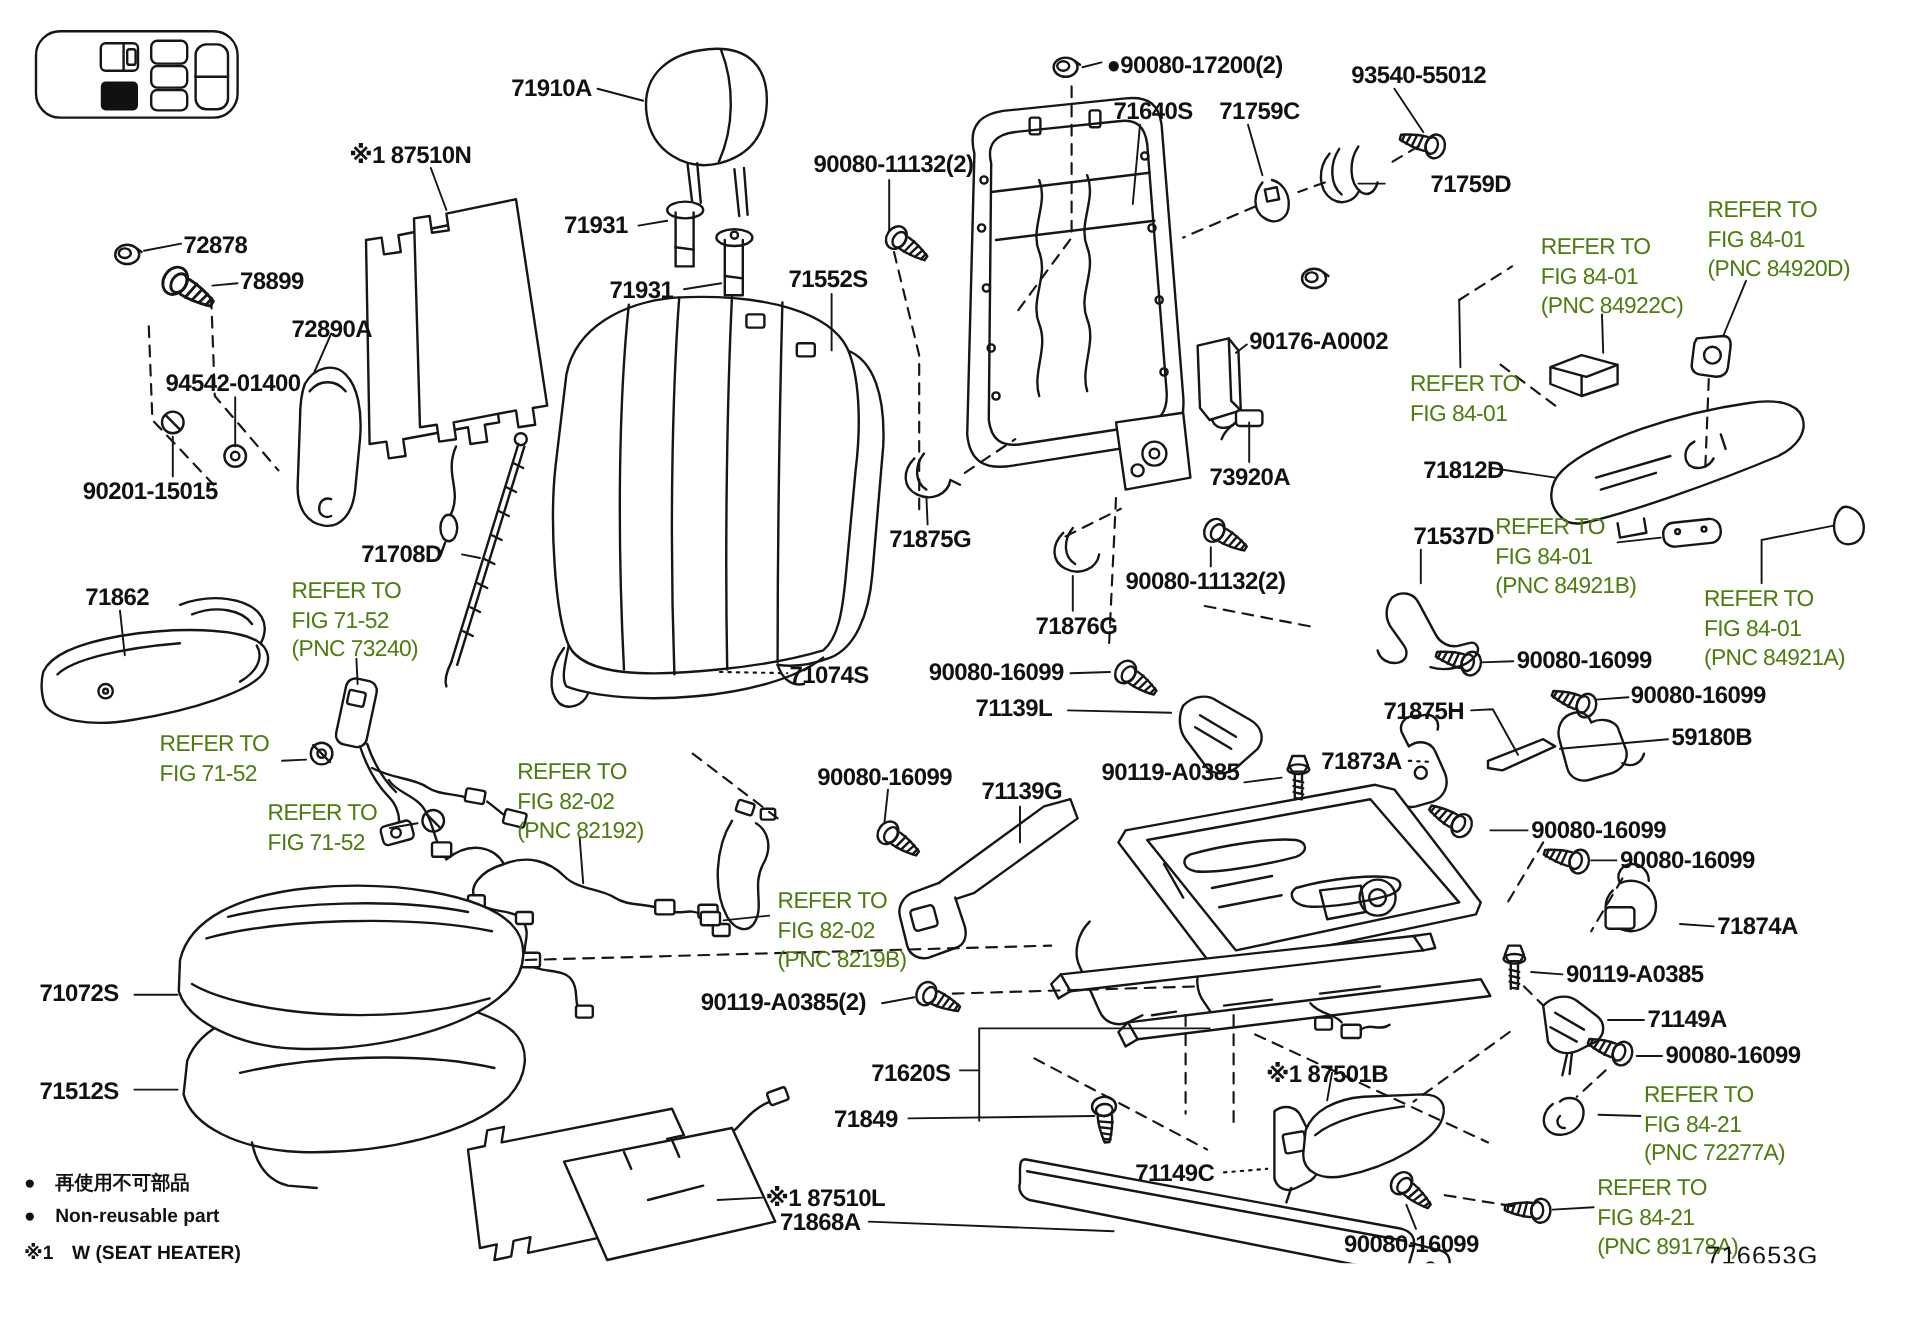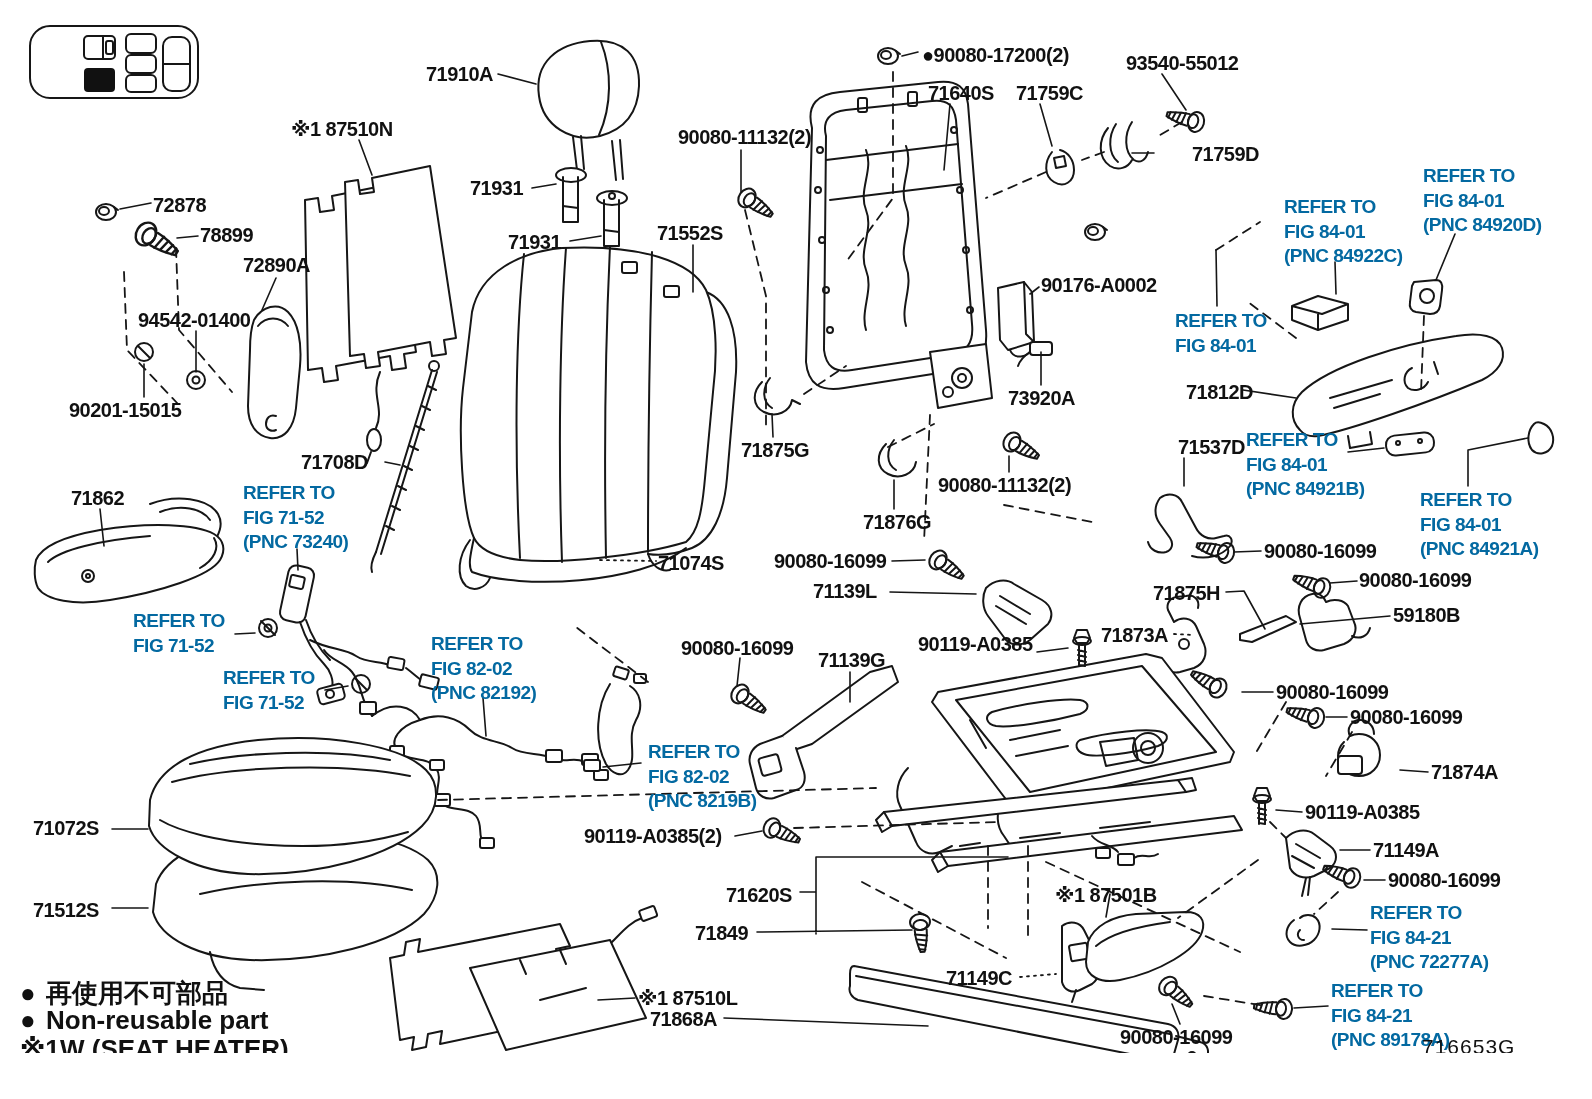--- a/index.html
+++ b/index.html
@@ -6,22 +6,22 @@
   body{font-family:"Liberation Sans","DejaVu Sans",sans-serif;}
   .stage{position:relative;width:1592px;height:1053px;background:#fff;overflow:hidden;}
   .stage svg{position:absolute;left:0;top:0;}
   svg *{fill:none;stroke:#161616;stroke-width:2;stroke-linecap:round;stroke-linejoin:round;}
   svg .fw{fill:#ffffff;}
   svg .fb{fill:#111111;stroke:none;}
   svg .thin{stroke-width:1.6;}
   svg .dash{stroke-width:1.8;stroke-dasharray:9 7;}
   svg .dot{stroke-width:1.8;stroke-dasharray:2 5;}
   .lbl{position:absolute;font-size:20px;font-weight:700;color:#111;white-space:nowrap;letter-spacing:-0.5px;}
-  .ref{position:absolute;font-size:19px;font-weight:700;color:#0369a1;white-space:pre-line;line-height:1.3;letter-spacing:-0.5px;}
-  .legend{position:absolute;left:20px;top:976px;font-size:26px;font-weight:700;color:#111;}
+  .ref{position:absolute;font-size:19px;font-weight:400;color:#4d7c0f;white-space:pre-line;line-height:1.3;letter-spacing:-0.5px;}
+  .legend{position:absolute;left:20px;top:976px;font-size:16px;font-weight:700;color:#111;}
   .legend .row{height:29px;}
   .legend .b{display:inline-block;width:26px;}
   .footer{position:absolute;font-size:21px;font-weight:400;color:#111;letter-spacing:1px;}
 </style>
 </head>
 <body>
 
 <div class="stage">
 
 <svg width="1592" height="1099" viewBox="0 0 1592 1099">
@@ -346,21 +346,21 @@
 <div class="ref" style="left:1284px;top:195px">REFER TO
 FIG 84-01
 (PNC 84922C)</div>
 <div class="ref" style="left:1175px;top:309px">REFER TO
 FIG 84-01</div>
 <div class="lbl" style="left:1041px;top:274px">90176-A0002</div>
 <div class="lbl" style="left:1008px;top:387px">73920A</div>
 <div class="lbl" style="left:1186px;top:381px">71812D</div>
 <div class="lbl" style="left:153px;top:194px">72878</div>
 <div class="lbl" style="left:200px;top:224px">78899</div>
-<div class="lbl" style="left:243px;top:254px">72890A</div>
+<div class="lbl" style="left:243px;top:264px">72890A</div>
 <div class="lbl" style="left:138px;top:309px">94542-01400</div>
 <div class="lbl" style="left:69px;top:399px">90201-15015</div>
 <div class="lbl" style="left:741px;top:439px">71875G</div>
 <div class="lbl" style="left:863px;top:511px">71876G</div>
 <div class="lbl" style="left:938px;top:474px">90080-11132(2)</div>
 <div class="lbl" style="left:1178px;top:436px">71537D</div>
 <div class="ref" style="left:1246px;top:428px">REFER TO
 FIG 84-01
 (PNC 84921B)</div>
 <div class="ref" style="left:1420px;top:488px">REFER TO

